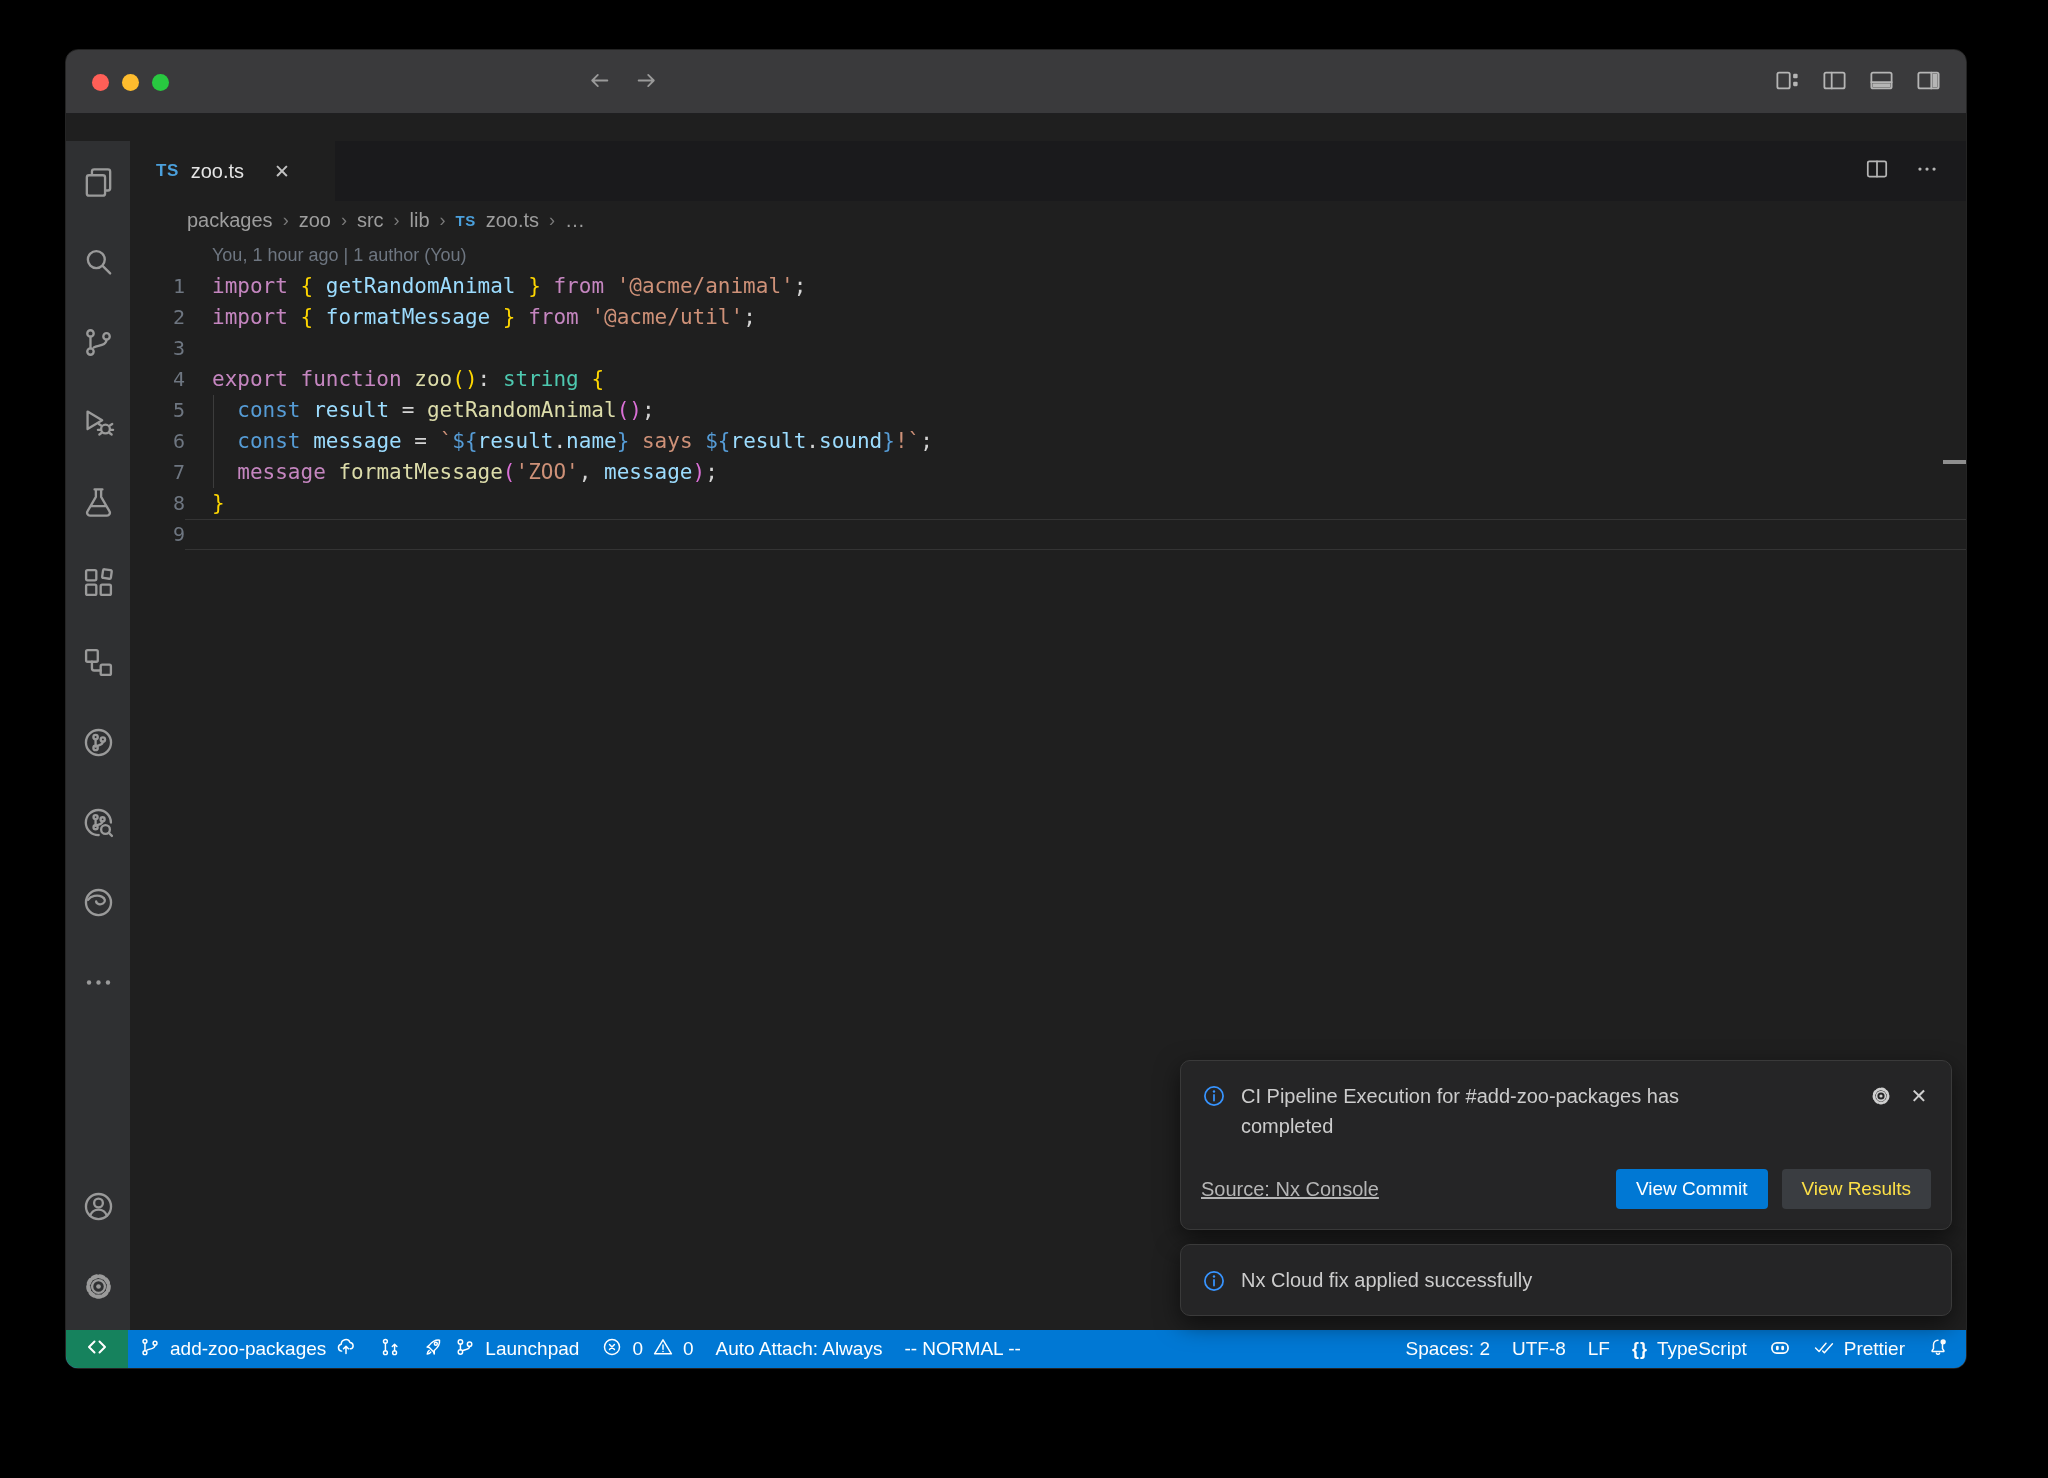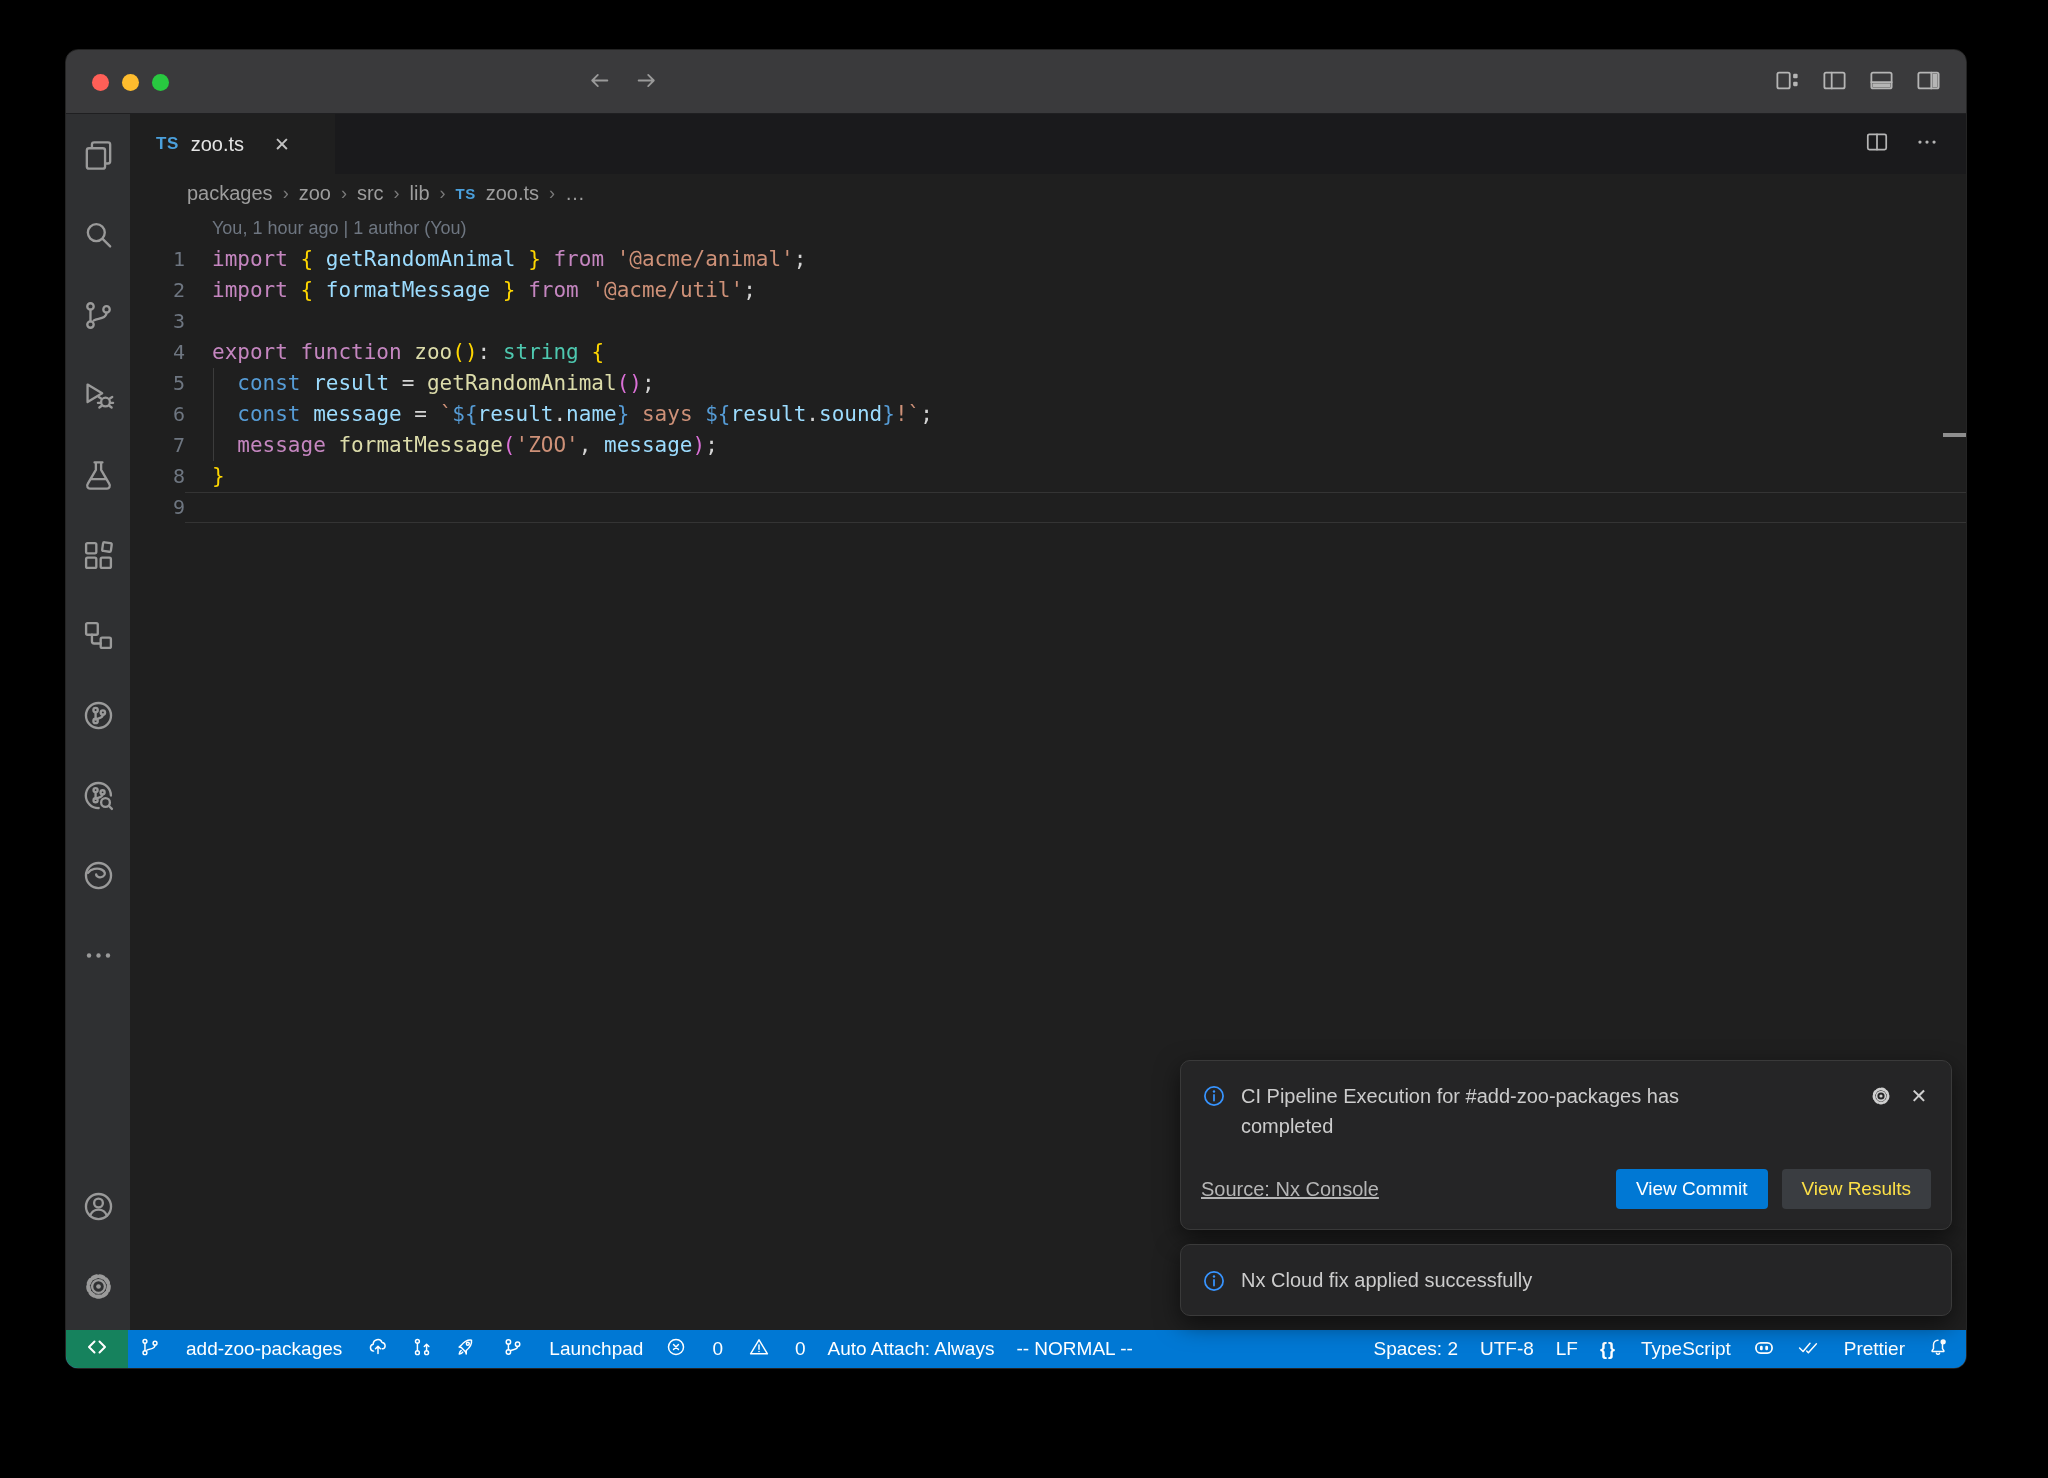--- a/index.html
+++ b/index.html
@@ -27,21 +27,21 @@
     background:#2c2c2e; border:1px solid #5a5a5c; border-radius:7px;
     display:flex; align-items:center; justify-content:center; gap:8px;
     color:#d6d6d6; font-size:20px;
   }
   .searchbox svg{ width:20px; height:20px; color:#b9b9b9; }
   .copilot-menu{ position:absolute; left:1372px; top:0; height:64px; display:flex; align-items:center; gap:6px; color:#c9c9c9; }
   .layout-icons{ position:absolute; right:24px; top:0; height:64px; display:flex; align-items:center; gap:20px; color:#b5b5b5; }
   .layout-icons svg{ width:27px; height:27px; }
 
   
-  .mainrow{ flex:1; display:flex; min-height:0; }
+  .mainrow{ flex:1; display:flex; min-height:0;margin-top:27px; }
   .abar{ width:64px; flex:none; background:#2f3032; display:flex; flex-direction:column; align-items:center; padding-top:3px; }
   .abar-item{ width:64px; height:80px; flex:none; display:flex; align-items:center; justify-content:center; color:#9a9a9a; cursor:pointer; }
   .abar-item svg{ width:35px; height:35px; }
   .abar-bottom{ margin-top:auto; margin-bottom:2px; display:flex; flex-direction:column; }
 
   .editor-col{ flex:1; display:flex; flex-direction:column; min-width:0; background:#1f1f1f; position:relative; }
 
   
   .tabstrip{ height:60px; flex:none; background:#1a1a1c; display:flex; align-items:stretch; }
   .tab{ display:flex; align-items:center; gap:12px; padding:0 22px 0 26px; background:#1f1f1f; color:#e4e4e4; font-size:20px; min-width:205px; cursor:pointer; }
@@ -85,21 +85,21 @@
   .toast .abtns{ margin-left:auto; display:flex; gap:14px; }
   .btn{ border:none; border-radius:4px; font-size:19px; padding:9px 20px; cursor:pointer; font-family:"Liberation Sans",sans-serif; }
   .btn.primary{ background:#0078D4; color:#fff; }
   .btn.secondary{ background:#3a3d41; color:#fde047; }
   .toast.small .trow{ align-items:center; }
 
   
   .statusbar{ height:38px; flex:none; background:#0078D4; color:#fff; display:flex; align-items:stretch; font-size:19px; }
   .sb-left,.sb-right{ display:flex; align-items:stretch; }
   .sb-right{ margin-left:auto; padding-right:6px; }
-  .sb-item{ display:flex; align-items:center; gap:25px; padding:0 11px; cursor:pointer; white-space:nowrap; }
+  .sb-item{ display:flex; align-items:center; gap:9px; padding:0 11px; cursor:pointer; white-space:nowrap; }
   .sb-item svg{ width:22px; height:22px; }
   .sb-item .txticon{ font-size:18px; font-weight:bold; letter-spacing:1px; }
   .sb-item.remote{ background:#16825D; width:62px; justify-content:center; padding:0; }
   .sb-item.remote svg{ width:24px; height:24px; }
 </style>
 </head>
 <body>
 
 <div class="screen">
   <div class="window">

